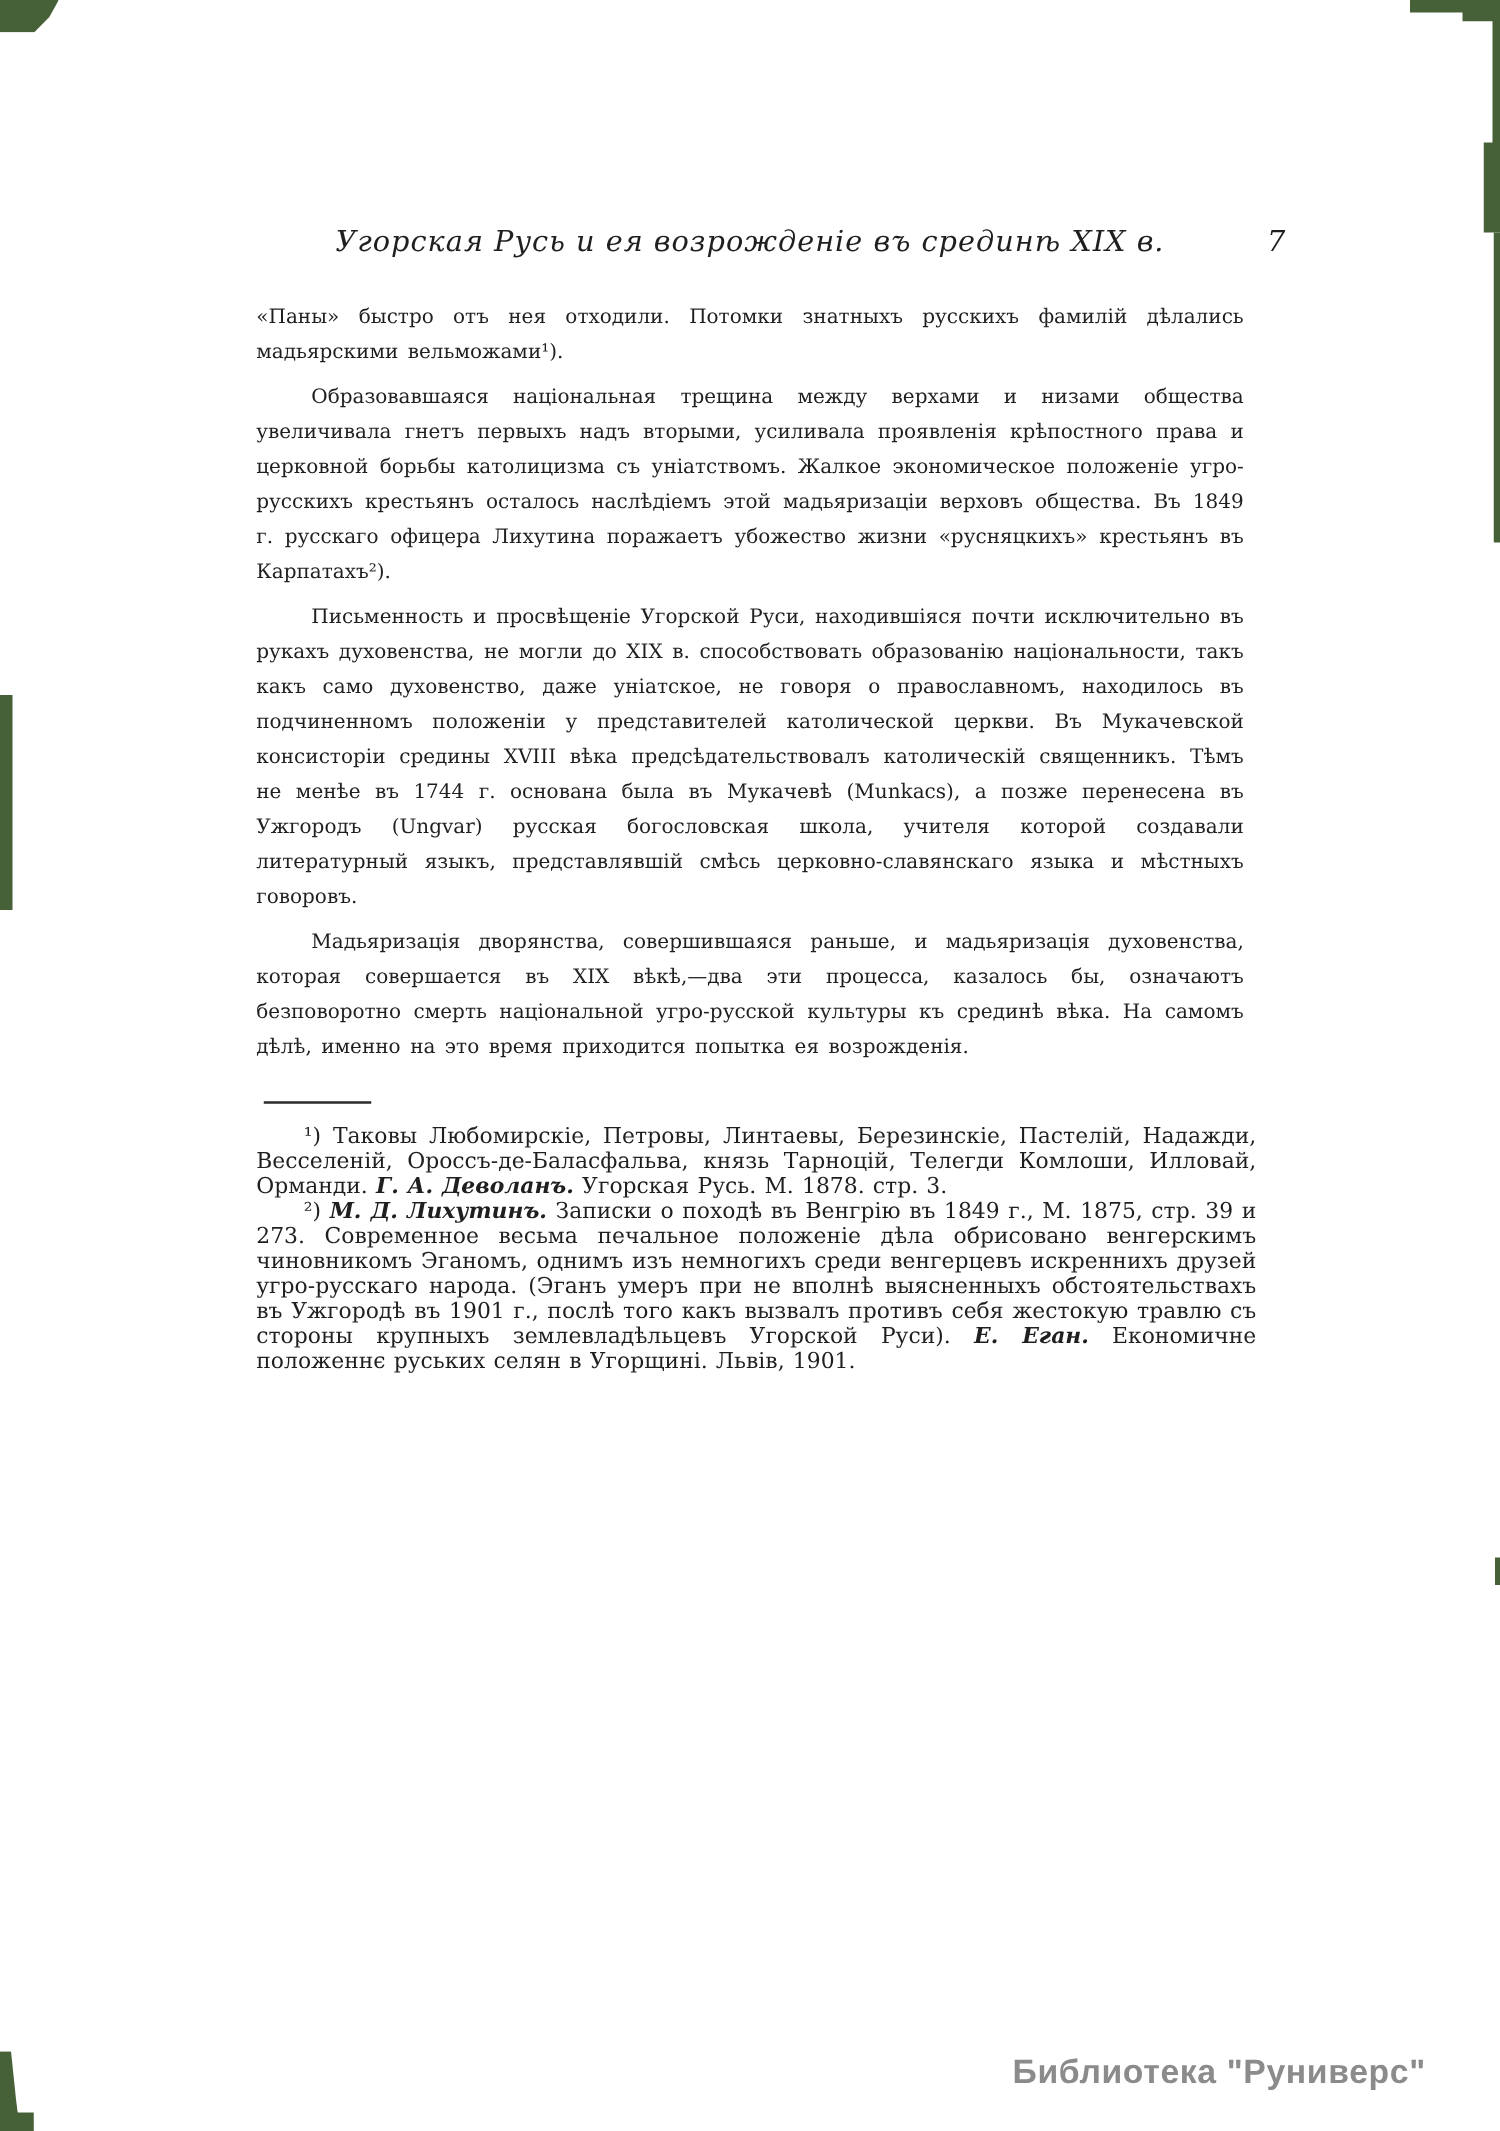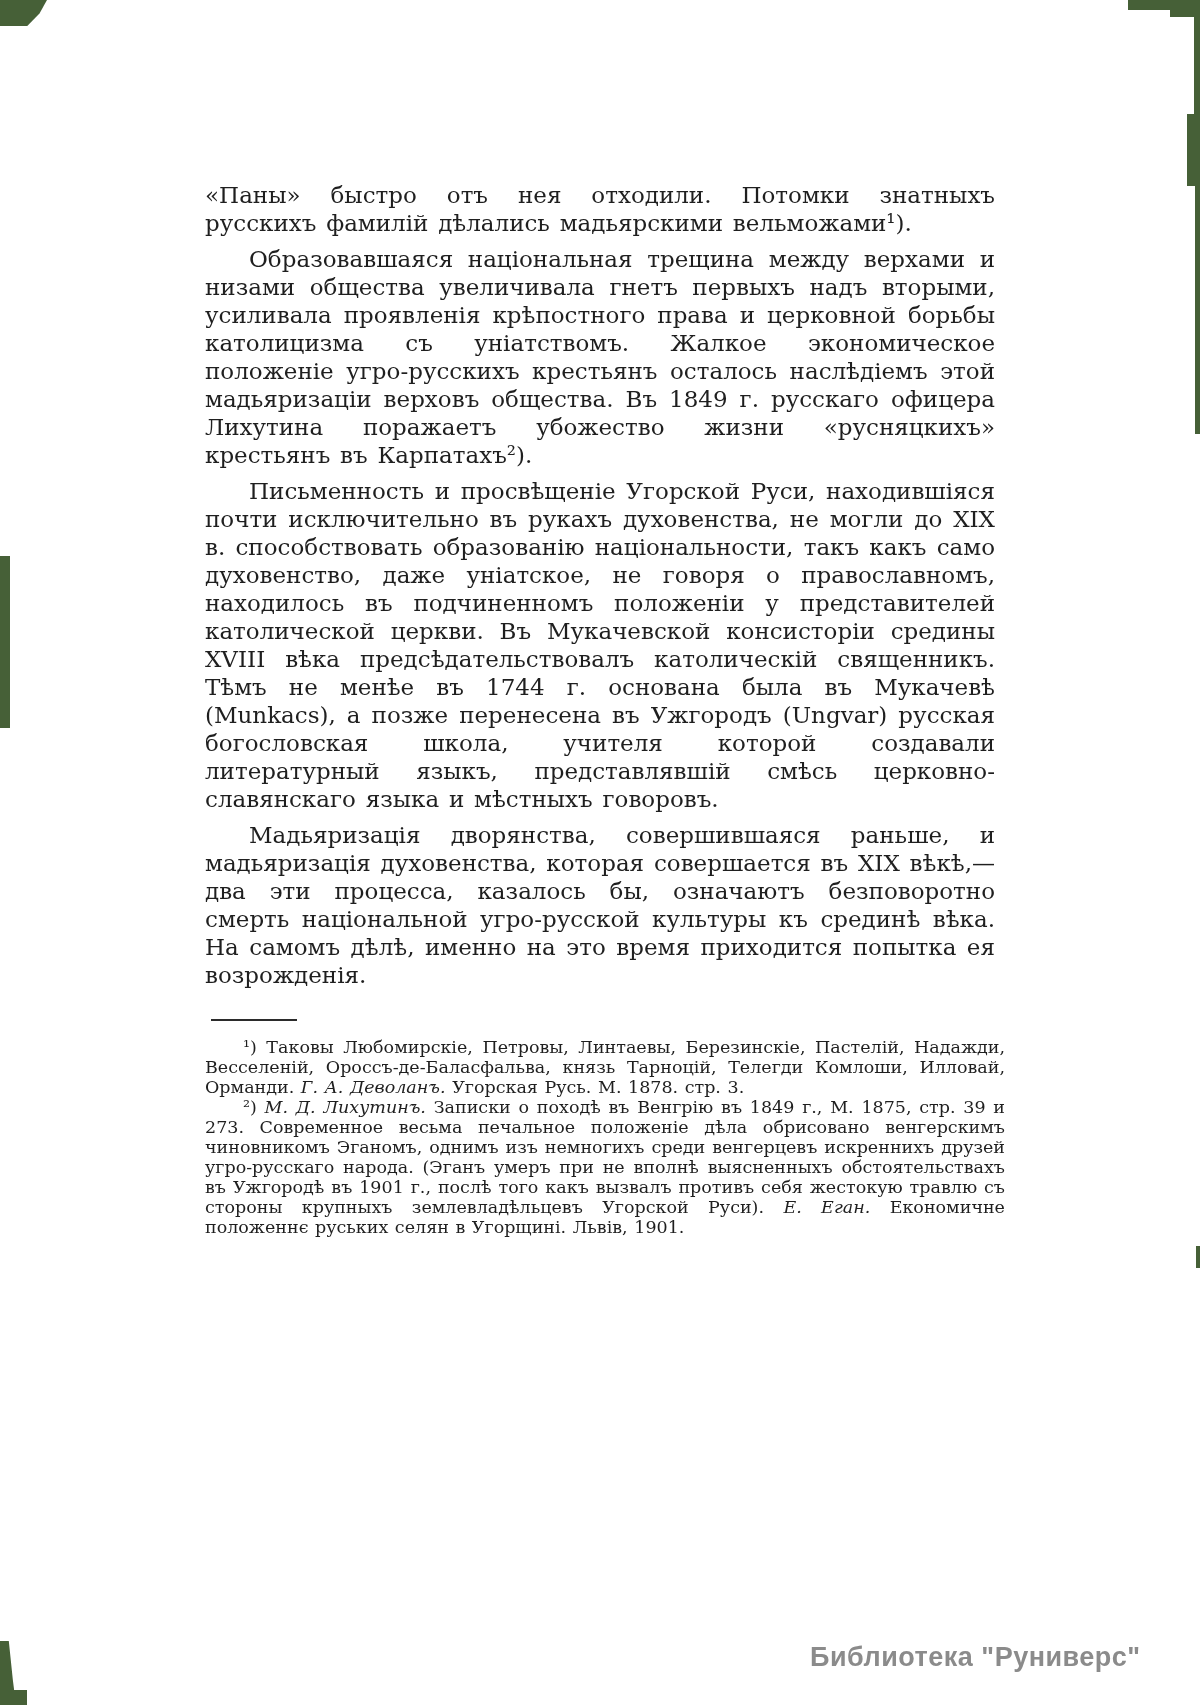--- a/index.html
+++ b/index.html
@@ -43,21 +43,21 @@
     margin: 0 40px 32px 40px;
     white-space: nowrap;
   }
   .page-num {
     position: absolute;
     right: -74px;
     top: 0;
   }
   .para {
     margin: 0 0 8px 0;
-    font-size: 23px;
+    font-size: 16px;
     line-height: 28px;
     text-align: justify;
     text-indent: 44px;
     word-spacing: 2.5px;
   }
   .para.no-indent { text-indent: 0; }
   .footnote-sep {
     width: 86px;
     border: none;
     border-top: 2px solid #2b2b2b;
@@ -65,21 +65,21 @@
   }
   .footnote {
     margin: 0;
     width: 800px;
     font-size: 17.5px;
     line-height: 20px;
     text-align: justify;
     text-indent: 38px;
     word-spacing: 1px;
   }
-  .it { font-style: italic; }
+  .it { font-style: italic; font-weight: bold; }
   .watermark {
     position: absolute;
     left: 810px;
     top: 1642px;
     font-family: "Liberation Sans", "DejaVu Sans", sans-serif;
     font-size: 27px;
     font-weight: bold;
     color: #8b8b8b;
     letter-spacing: 0.5px;
   }
@@ -95,20 +95,24 @@
   <div class="edge edge-right-1"></div>
   <div class="edge edge-right-2"></div>
   <div class="edge edge-right-3"></div>
   <div class="edge edge-right-4"></div>
   <div class="edge edge-left-mid"></div>
   <div class="edge edge-bl"></div>
   <div class="edge edge-bl-foot"></div>
 
   <div class="content">
 
+    <div class="running-head">
+      <span>Угорская Русь и ея возрожденіе въ срединѣ XIX в.</span>
+      <span class="page-num">7</span>
+    </div>
 
     <p class="para no-indent">«Паны» быстро отъ нея отходили. Потомки знатныхъ русскихъ фамилій дѣлались мадьярскими вельможами¹).</p>
     <p class="para">Образовавшаяся національная трещина между верхами и низами общества увеличивала гнетъ первыхъ надъ вторыми, усиливала проявленія крѣпостного права и церковной борьбы католицизма съ уніатствомъ. Жалкое экономическое положеніе угро-русскихъ крестьянъ осталось наслѣдіемъ этой мадьяризаціи верховъ общества. Въ 1849 г. русскаго офицера Лихутина поражаетъ убожество жизни «русняцкихъ» крестьянъ въ Карпатахъ²).</p>
     <p class="para">Письменность и просвѣщеніе Угорской Руси, находившіяся почти исключительно въ рукахъ духовенства, не могли до XIX в. способствовать образованію національности, такъ какъ само духовенство, даже уніатское, не говоря о православномъ, находилось въ подчиненномъ положеніи у представителей католической церкви. Въ Мукачевской консисторіи средины XVIII вѣка предсѣдательствовалъ католическій священникъ. Тѣмъ не менѣе въ 1744 г. основана была въ Мукачевѣ (Munkacs), а позже перенесена въ Ужгородъ (Ungvar) русская богословская школа, учителя которой создавали литературный языкъ, представлявшій смѣсь церковно-славянскаго языка и мѣстныхъ говоровъ.</p>
     <p class="para">Мадьяризація дворянства, совершившаяся раньше, и мадьяризація духовенства, которая совершается въ XIX вѣкѣ,—два эти процесса, казалось бы, означаютъ безповоротно смерть національной угро-русской культуры къ срединѣ вѣка. На самомъ дѣлѣ, именно на это время приходится попытка ея возрожденія.</p>
 
     <hr class="footnote-sep">
 
     <p class="footnote"><span>¹) Таковы Любомирскіе, Петровы, Линтаевы, Березинскіе, Пастелій, Надажди, Весселеній, Ороссъ-де-Баласфальва, князь Тарноцій, Телегди Комлоши, Илловай, Орманди. </span><span class="it">Г. А. Деволанъ.</span><span> Угорская Русь. М. 1878. стр. 3.</span></p>
 

